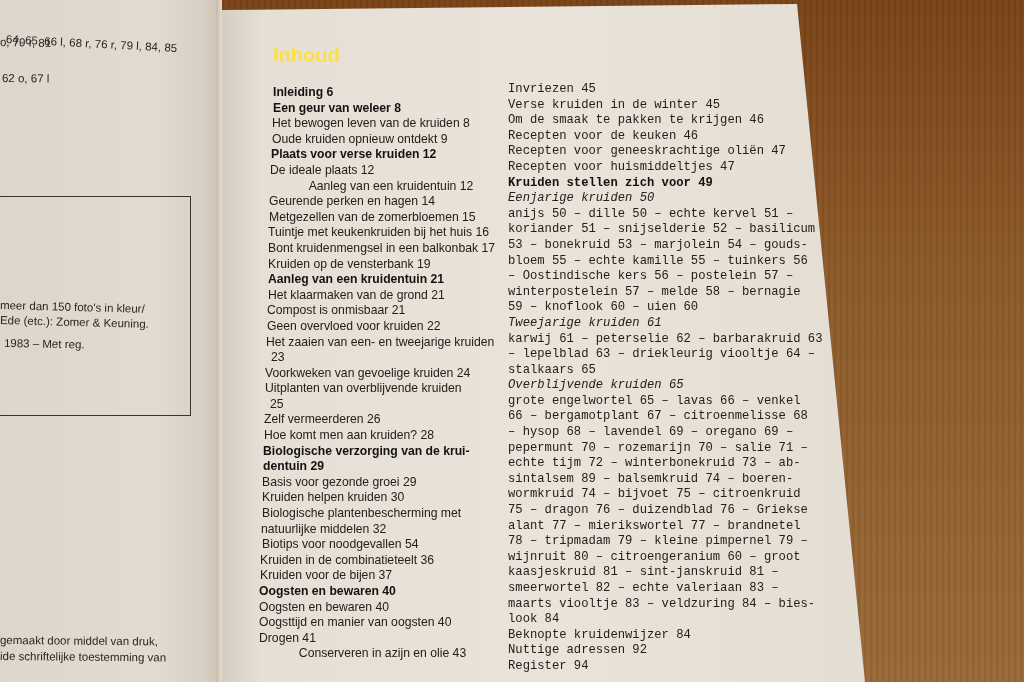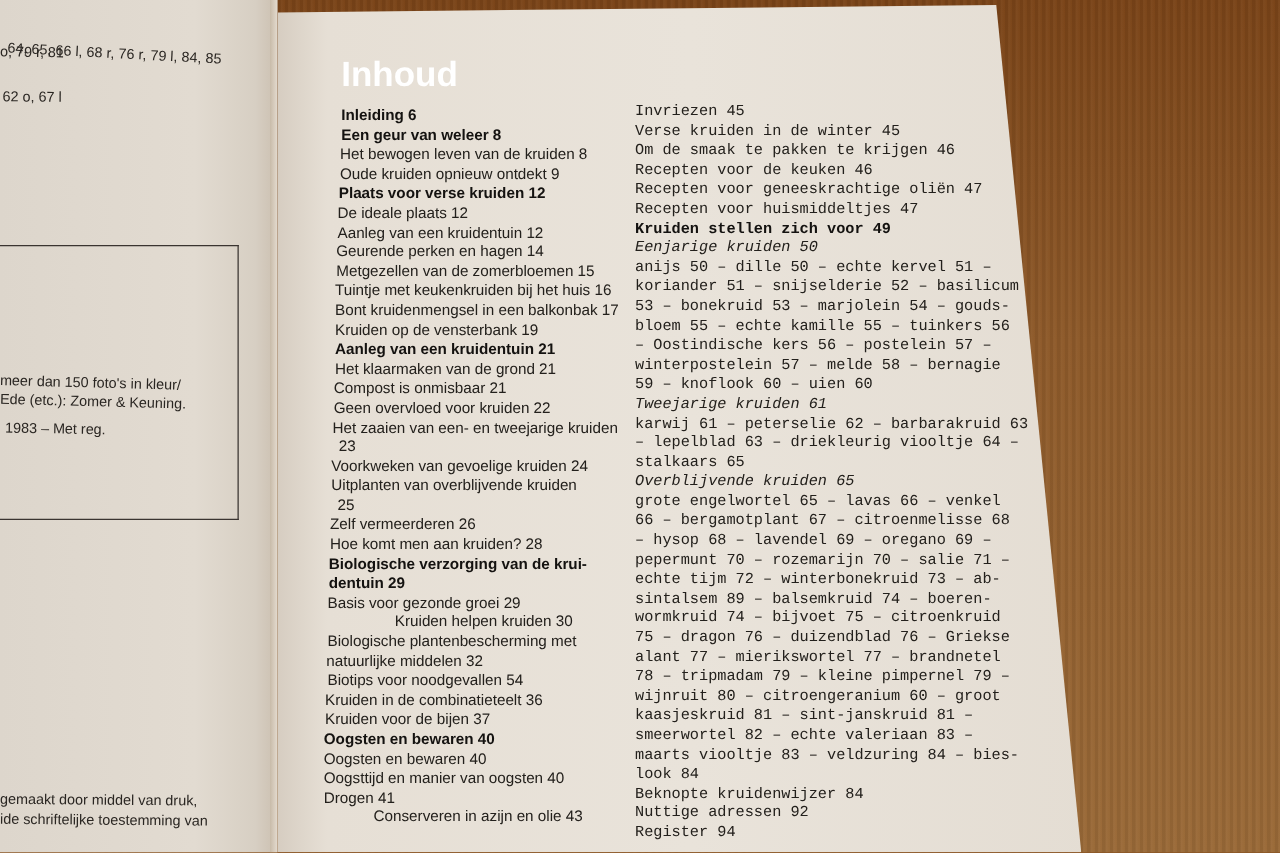--- a/index.html
+++ b/index.html
@@ -29,21 +29,21 @@
       clip-path: polygon(0 10px, 575px 4px, 643px 682px, 0 682px);
     }
     .left-text { position: absolute; color: #2a2622; font-size: 11.5px; white-space: nowrap; }
     .left-box {
       position: absolute; left: -10px; top: 196px; width: 200px; height: 218px;
       border: 1.5px solid #3a3430; border-left: none;
       border-radius: 0 0 0 0;
     }
     .title {
       position: absolute; left: 273px; top: 44px;
-      font-size: 28px; font-weight: bold; color: #ffffff;
+      font-size: 20px; font-weight: bold; color: #fde047;
     }
     .col { position: absolute; font-size: 12.2px; color: #23201c; line-height: 15.6px; }
     .col-left { left: 262px; top: 85px; width: 250px; }
     .col-right { left: 508px; top: 82px; width: 250px; font-family: Liberation Mono, monospace; }
     .entry { display: block; white-space: nowrap; }
     .entry.bold { font-weight: bold; color: #141210; }
     .entry.italic { font-style: italic; }
   </style>
 </head>
 <body>
@@ -69,41 +69,41 @@
 
 <div class="title">Inhoud</div>
 
 <div class="col col-left" id="toc-left">
     <span class="entry bold" style="margin-left: 11px;">Inleiding 6</span>
     <span class="entry bold" style="margin-left: 11px;">Een geur van weleer 8</span>
     <span class="entry" style="margin-left: 10px;">Het bewogen leven van de kruiden 8</span>
     <span class="entry" style="margin-left: 10px;">Oude kruiden opnieuw ontdekt 9</span>
     <span class="entry bold" style="margin-left: 9px;">Plaats voor verse kruiden 12</span>
     <span class="entry" style="margin-left: 8px;">De ideale plaats 12</span>
-    <span class="entry" style="margin-left: 8px;">Aanleg van een kruidentuin 12</span>
+    <span class="entry" style="margin-left: 8px; text-align: center;">Aanleg van een kruidentuin 12</span>
     <span class="entry" style="margin-left: 7px;">Geurende perken en hagen 14</span>
     <span class="entry" style="margin-left: 7px;">Metgezellen van de zomerbloemen 15</span>
     <span class="entry" style="margin-left: 6px;">Tuintje met keukenkruiden bij het huis 16</span>
     <span class="entry" style="margin-left: 6px;">Bont kruidenmengsel in een balkonbak 17</span>
     <span class="entry" style="margin-left: 6px;">Kruiden op de vensterbank 19</span>
     <span class="entry bold" style="margin-left: 6px;">Aanleg van een kruidentuin 21</span>
     <span class="entry" style="margin-left: 6px;">Het klaarmaken van de grond 21</span>
     <span class="entry" style="margin-left: 5px;">Compost is onmisbaar 21</span>
     <span class="entry" style="margin-left: 5px;">Geen overvloed voor kruiden 22</span>
     <span class="entry" style="margin-left: 4px;">Het zaaien van een- en tweejarige kruiden</span>
     <span class="entry" style="margin-left: 9px;">23</span>
     <span class="entry" style="margin-left: 3px;">Voorkweken van gevoelige kruiden 24</span>
     <span class="entry" style="margin-left: 3px;">Uitplanten van overblijvende kruiden</span>
     <span class="entry" style="margin-left: 8px;">25</span>
     <span class="entry" style="margin-left: 2px;">Zelf vermeerderen 26</span>
     <span class="entry" style="margin-left: 2px;">Hoe komt men aan kruiden? 28</span>
     <span class="entry bold" style="margin-left: 1px;">Biologische verzorging van de krui-</span>
     <span class="entry bold" style="margin-left: 1px;">dentuin 29</span>
     <span class="entry" style="margin-left: 0px;">Basis voor gezonde groei 29</span>
-    <span class="entry" style="margin-left: 0px; text-align: center;">Kruiden helpen kruiden 30</span>
+    <span class="entry" style="margin-left: 0px;">Kruiden helpen kruiden 30</span>
     <span class="entry" style="margin-left: 0px;">Biologische plantenbescherming met</span>
     <span class="entry" style="margin-left: -1px;">natuurlijke middelen 32</span>
     <span class="entry" style="margin-left: 0px;">Biotips voor noodgevallen 54</span>
     <span class="entry" style="margin-left: -2px;">Kruiden in de combinatieteelt 36</span>
     <span class="entry" style="margin-left: -2px;">Kruiden voor de bijen 37</span>
     <span class="entry bold" style="margin-left: -3px;">Oogsten en bewaren 40</span>
     <span class="entry" style="margin-left: -3px;">Oogsten en bewaren 40</span>
     <span class="entry" style="margin-left: -3px;">Oogsttijd en manier van oogsten 40</span>
     <span class="entry" style="margin-left: -3px;">Drogen 41</span>
     <span class="entry" style="margin-left: -9px; text-align: center;">Conserveren in azijn en olie 43</span>

